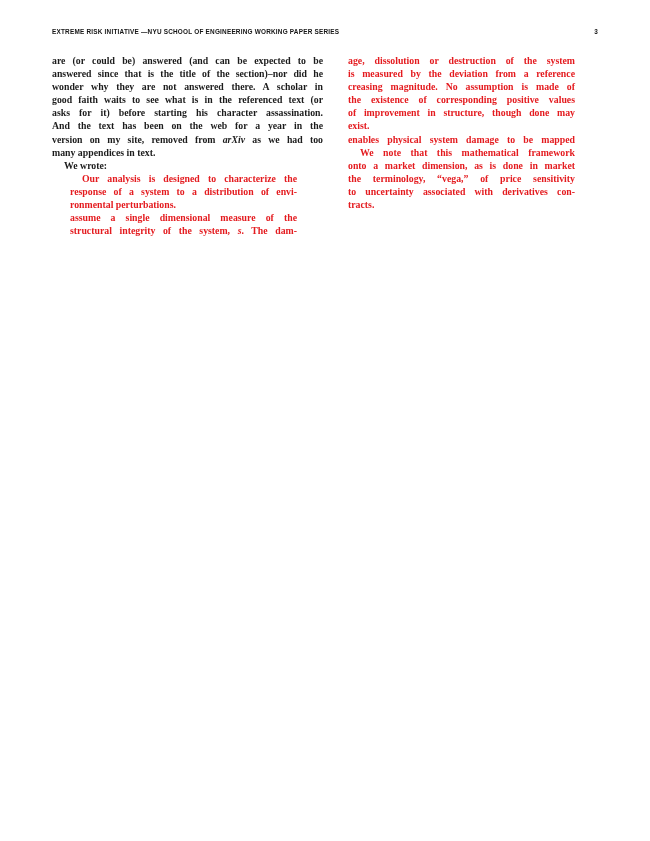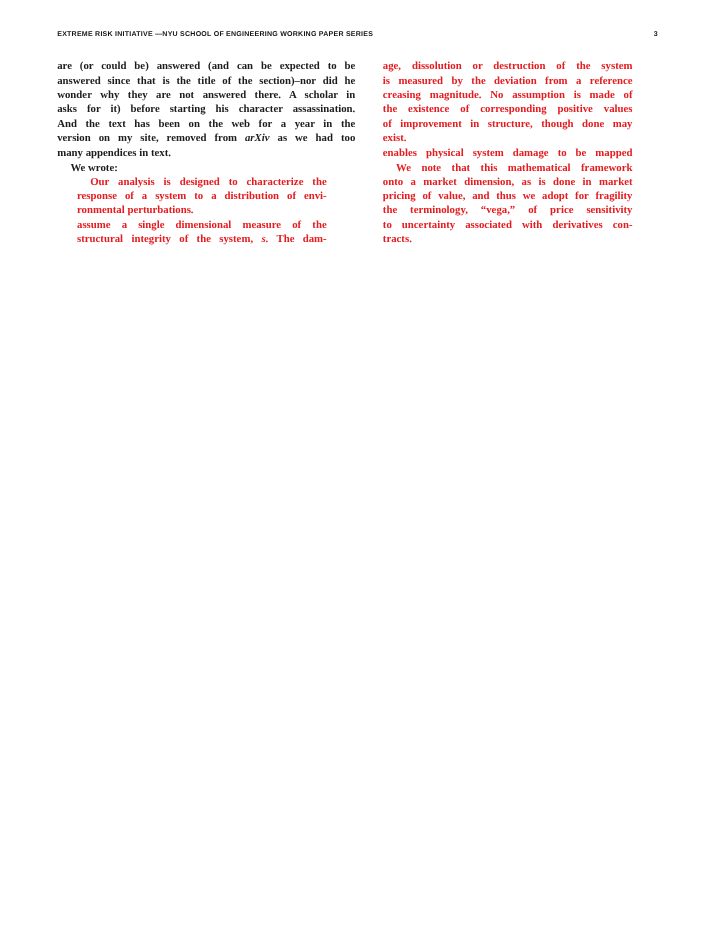--- a/index.html
+++ b/index.html
@@ -62,20 +62,21 @@
 <div class="page">
   <div class="running-header">
     <span>EXTREME RISK INITIATIVE —NYU SCHOOL OF ENGINEERING WORKING PAPER SERIES</span>
     <span>3</span>
   </div>
   <div class="column column-left" id="col-left">
       <div class="para">
         <div class="line">are (or could be) answered (and can be expected to be</div>
         <div class="line">answered since that is the title of the section)–nor did he</div>
         <div class="line">wonder why they are not answered there. A scholar in</div>
+        <div class="line">good faith waits to see what is in the referenced text (or</div>
         <div class="line">asks for it) before starting his character assassination.</div>
         <div class="line">And the text has been on the web for a year in the</div>
         <div class="line">version on my site, removed from <i>arXiv</i> as we had too</div>
         <div class="line para-end">many appendices in text.</div>
       </div>
       <div class="para">
         <div class="line indent para-end">We wrote:</div>
       </div>
       <div class="para quote red">
         <div class="line indent">Our analysis is designed to characterize the</div>
@@ -93,19 +94,18 @@
         <div class="line">is measured by the deviation from a reference</div>
         <div class="line">creasing magnitude. No assumption is made of</div>
         <div class="line">the existence of corresponding positive values</div>
         <div class="line">of improvement in structure, though done may</div>
         <div class="line para-end">exist.</div>
       </div>
       <div class="para quote red">
         <div class="line">enables physical system damage to be mapped</div>
         <div class="line indent">We note that this mathematical framework</div>
         <div class="line">onto a market dimension, as is done in market</div>
-        <div class="line">pricing of value, and thus we adopt for fragility</div>
         <div class="line">the terminology, “vega,” of price sensitivity</div>
         <div class="line">to uncertainty associated with derivatives con-</div>
         <div class="line para-end">tracts.</div>
       </div>
     </div>
 </div>
 
 </body></html>

